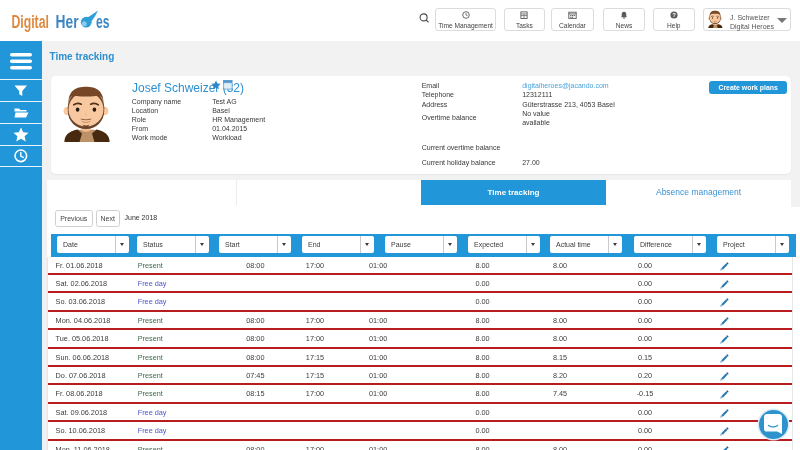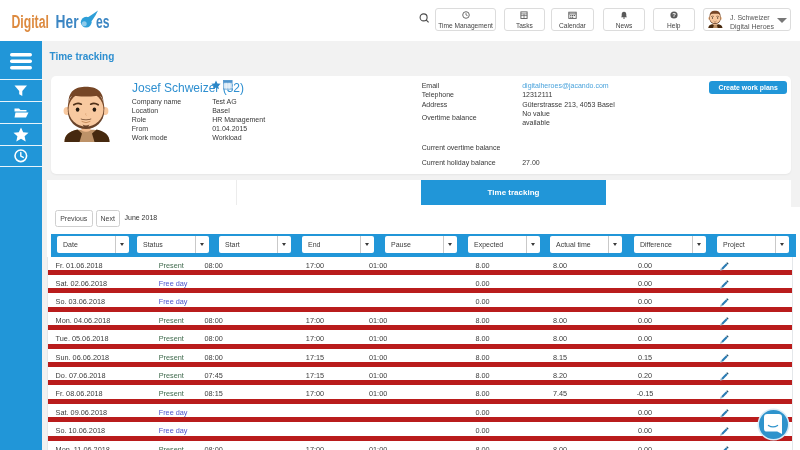--- a/index.html
+++ b/index.html
@@ -41,25 +41,25 @@
   #thead{left:51px;top:233.5px;width:745.2px;height:23.1px;background:#2196d8;}
   .hcell{position:absolute;top:2px;width:71.5px;height:17.8px;background:#fff;border-radius:2px;}
   .hcell .t{position:absolute;left:6px;top:0;line-height:17.8px;font-size:7px;color:#3b3b3b;}
   .hcell .sep{position:absolute;left:58px;top:0;bottom:0;width:1px;background:#c9c9c9;}
   .hcell .car{position:absolute;left:62.5px;top:7.9px;width:0;height:0;
         border-left:2.6px solid transparent;border-right:2.6px solid transparent;
         border-top:3px solid #3a3a3a;}
   
   #tbody{left:46.7px;top:256.6px;width:746.4px;background:#fff;
          border-left:1px solid #e4e7ea;border-right:1px solid #e4e7ea;box-sizing:border-box;}
-  .row{position:relative;height:18.4px;border-bottom:5px solid #b91c1c;box-sizing:border-box;}
+  .row{position:relative;height:18.4px;border-bottom:2px solid #b91c1c;box-sizing:border-box;}
   .row span{position:absolute;top:0;line-height:17.35px;font-size:7.3px;color:#3c3c3c;}
   .c1{left:7.9px;}
-  .c2{left:111px;}
-  .c3{left:156.8px;width:60px;text-align:left;}
+  .c2{left:90px;}
+  .c3{left:156.8px;width:60px;text-align:right;}
   .c4{left:237.3px;width:60px;text-align:center;}
   .c5{left:321.3px;width:60px;text-align:left;}
   .c6{left:404.8px;width:60px;text-align:center;}
   .c7{left:482.3px;width:60px;text-align:center;}
   .c8{left:567.3px;width:60px;text-align:center;}
   .row .pres{color:#3f6a4d;}
   .row .free{color:#4c55cc;}
   .pen{position:absolute;left:671.5px;top:4px;}
   
   #chat{left:758.5px;top:409.5px;width:29px;height:29px;border-radius:50%;background:#2e93cc;
@@ -230,20 +230,21 @@
     <div class="abs lab" style="left:370.7px;top:82.5px;">Current holiday balance</div>
     <div class="abs val" style="left:471.2px;top:82.5px;">27.00</div>
     <div class="abs" style="left:658.4px;top:5.1px;width:77.5px;height:13.8px;background:#2196d8;
          border-radius:3px;color:#fff;font-weight:bold;font-size:6.9px;line-height:13.8px;text-align:center;">
       Create work plans</div>
   </div>
 
   <div class="abs" id="tabs">
     <div class="tabsep" style="left:185px"></div>
     <div id="tabact">Time tracking</div>
+    <div class="tab" style="left:555px">Absence management</div>
   </div>
 
   <div class="pbtn" style="left:54.5px;width:38.5px;line-height:15px;">Previous</div>
   <div class="pbtn" style="left:95.5px;width:24.5px;line-height:15px;">Next</div>
   <div class="abs" style="left:124.5px;top:210px;height:16.5px;line-height:16.5px;font-size:7px;color:#333;">June 2018</div>
 
   <div class="abs" id="thead">
     <div class="hcell" style="left:6px">
         <span class="t">Date</span>
         <i class="sep"></i>

